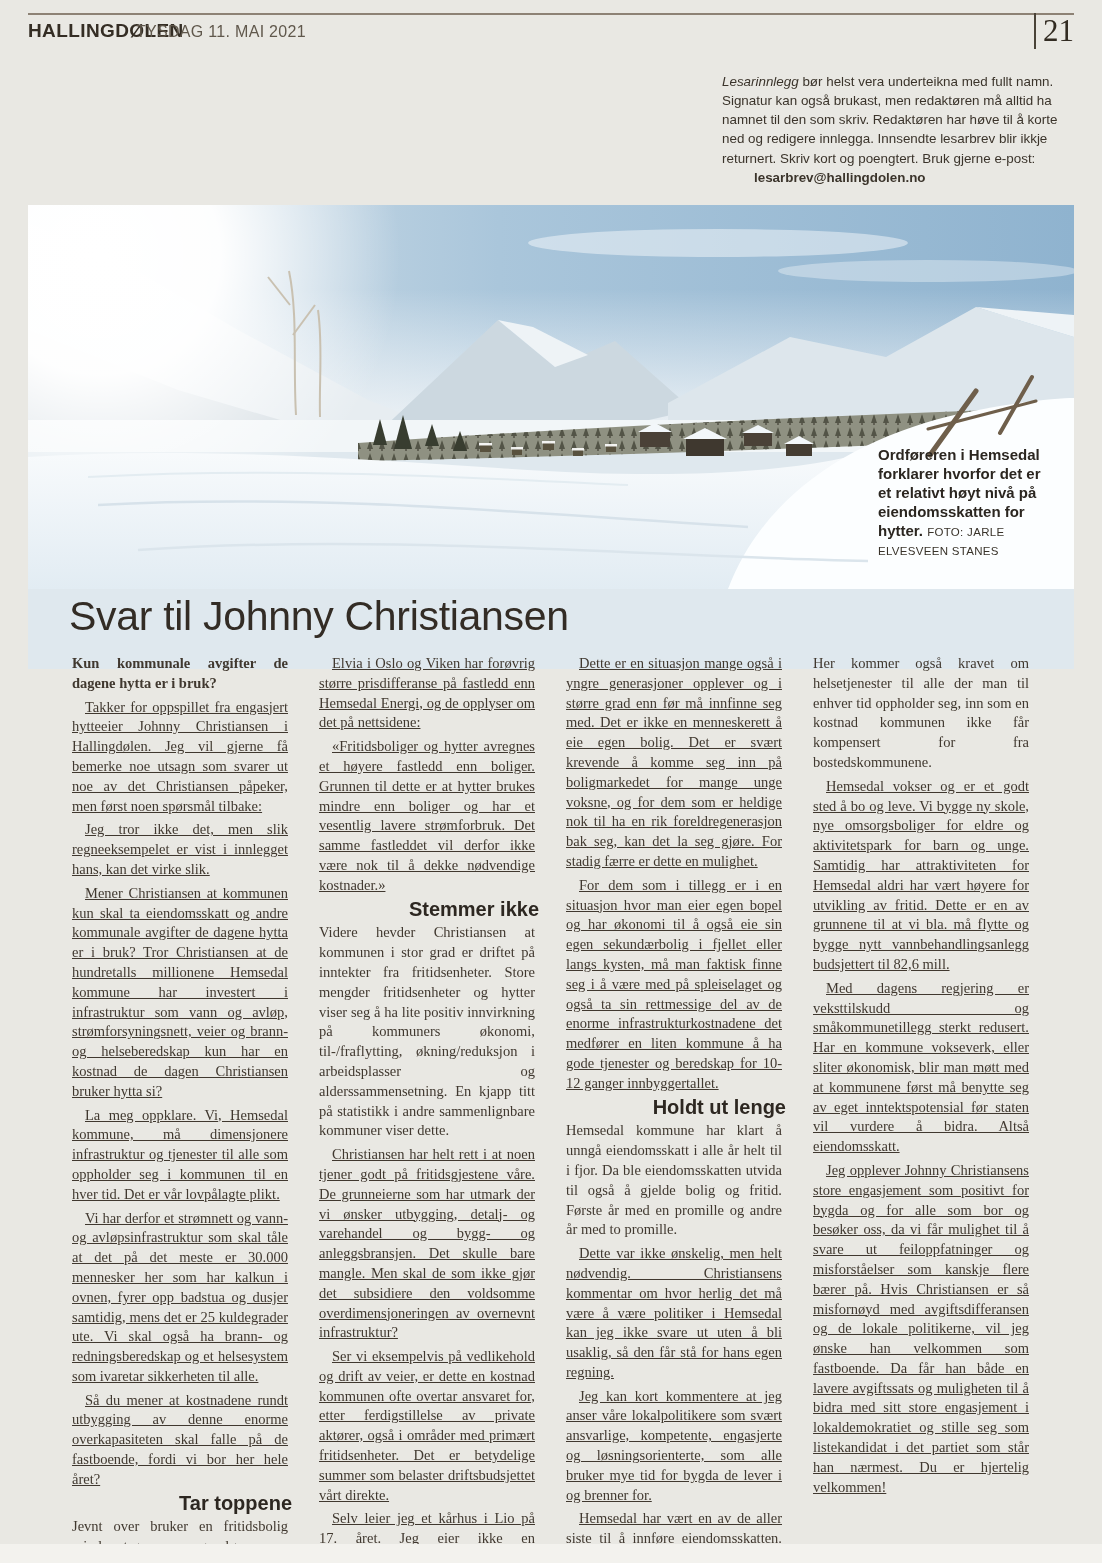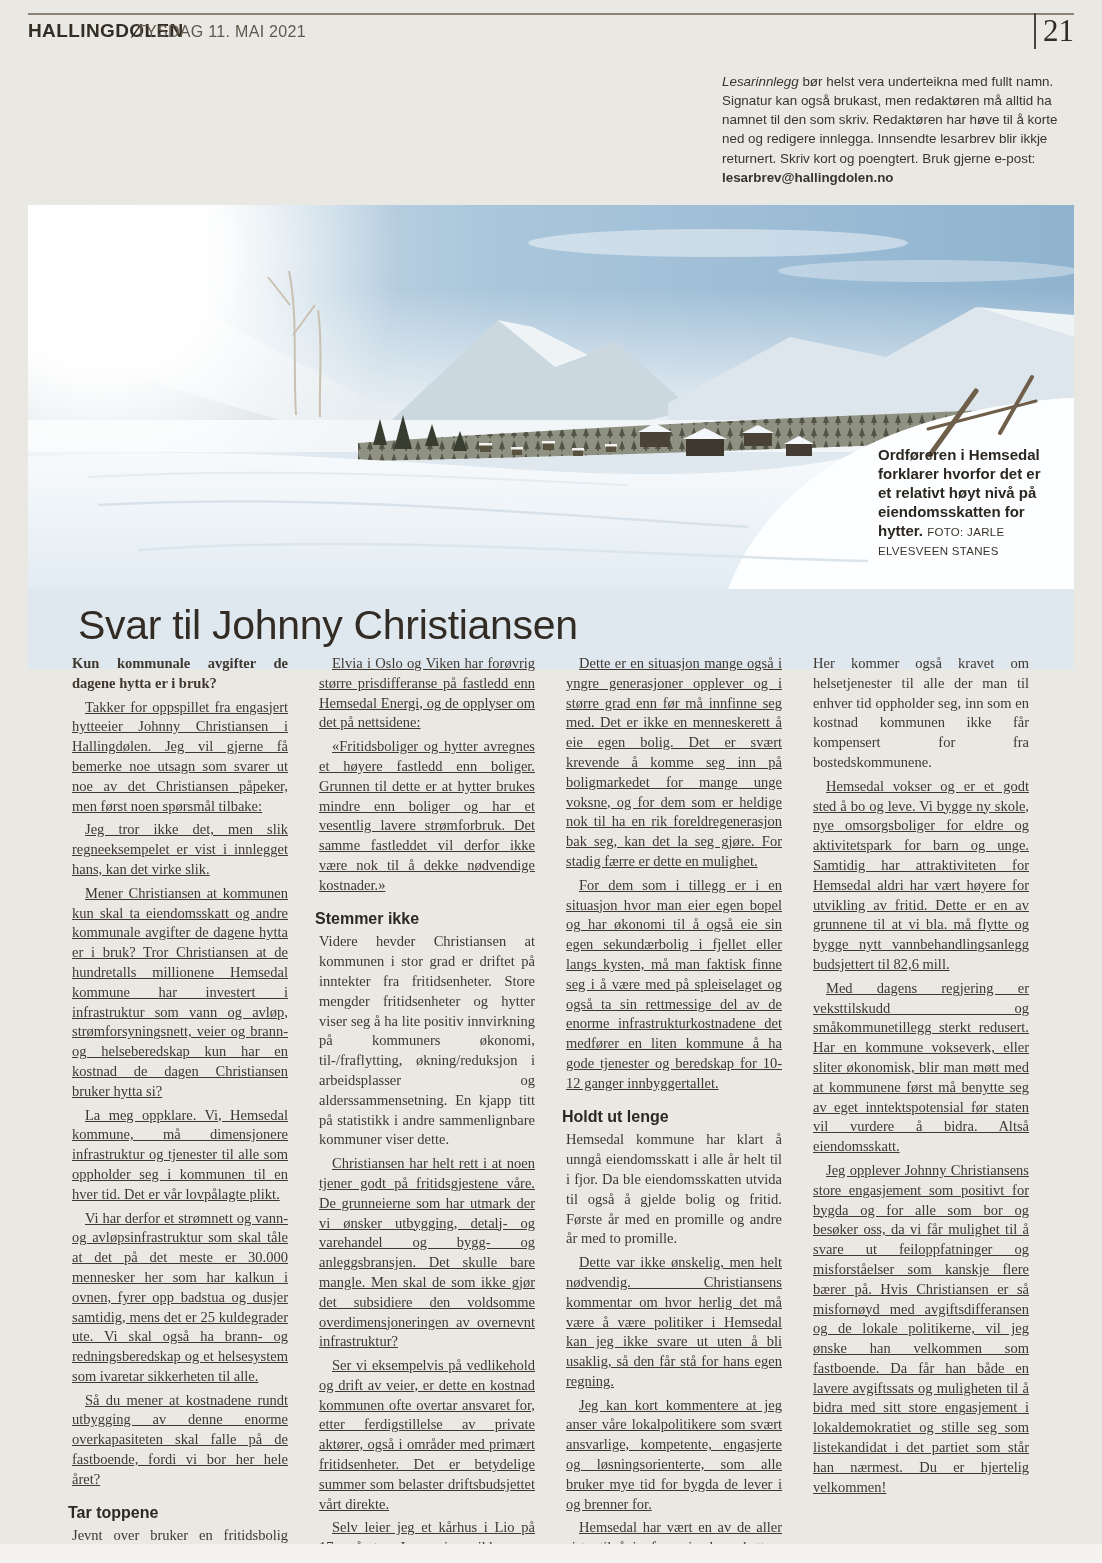--- a/index.html
+++ b/index.html
@@ -12,44 +12,44 @@
   .toprule{position:absolute;left:28px;right:28px;top:13px;height:2px;background:#8d8275;}
   .masthead{position:absolute;left:28px;top:20px;font-size:19px;font-weight:bold;letter-spacing:.4px;color:#342d24;}
   .date{position:absolute;left:136px;top:23px;font-size:16px;color:#60584c;letter-spacing:.3px;}
   .pagenum{
     position:absolute;right:28px;top:13px;
     font-family:"Liberation Serif",serif;font-size:31px;color:#322b22;
     border-left:2px solid #4a4338;padding-left:7px;line-height:1.15;
   }
   .note{position:absolute;left:722px;top:72px;width:353px;font-size:13.4px;line-height:1.43;color:#3b342b;}
   .note .em{font-style:italic;}
-  .note .mail{font-weight:bold;}
+  .note .mail{font-weight:bold;margin-left:32px;}
   .photo{position:absolute;left:28px;top:205px;width:1046px;height:464px;overflow:hidden;background:#dfe8ee;}
   .photo svg{display:block;}
   .caption{
     position:absolute;left:850px;top:240px;width:172px;
     font-size:15px;font-weight:bold;line-height:1.27;color:#2b2620;
   }
   .caption .credit{font-size:11.5px;font-weight:normal;letter-spacing:.3px;color:#39332a;}
   .headline{
-    position:absolute;left:66px;top:590px;margin:12px;
+    position:absolute;left:66px;top:590px;margin:3px;
     font-size:41px;font-weight:400;letter-spacing:-.3px;color:#332c25;
   }
   .cols{position:absolute;left:68px;top:650px;width:963px;display:flex;gap:23px;}
   .col{
     width:224px;flex:0 0 224px;
     font-family:"Liberation Serif",serif;font-size:14.5px;line-height:19.8px;
     text-align:justify;color:#40382f;
   }
   .col p{margin:4px;}
   .col p.indent{text-indent:13px;text-decoration:underline;}
   .col p.lead{font-weight:bold;}
   .col h3{
-    font-family:"Liberation Sans",sans-serif;font-size:16px;font-weight:bold;
-    margin:13px 0 3px;color:#2d2721;text-align:left;
+    font-family:"Liberation Sans",sans-serif;font-size:20px;font-weight:bold;
+    margin:4px 0 3px;color:#2d2721;text-align:right;
   }
   .bottomstrip{position:absolute;left:0;top:1544px;width:1102px;height:19px;background:#f3f2ee;}
 </style>
 </head>
 <body>
 
 <div class="toprule"></div>
 <div class="masthead">HALLINGDØLEN</div>
 <div class="date">TYSDAG 11. MAI 2021</div>
 <div class="pagenum">21</div>

